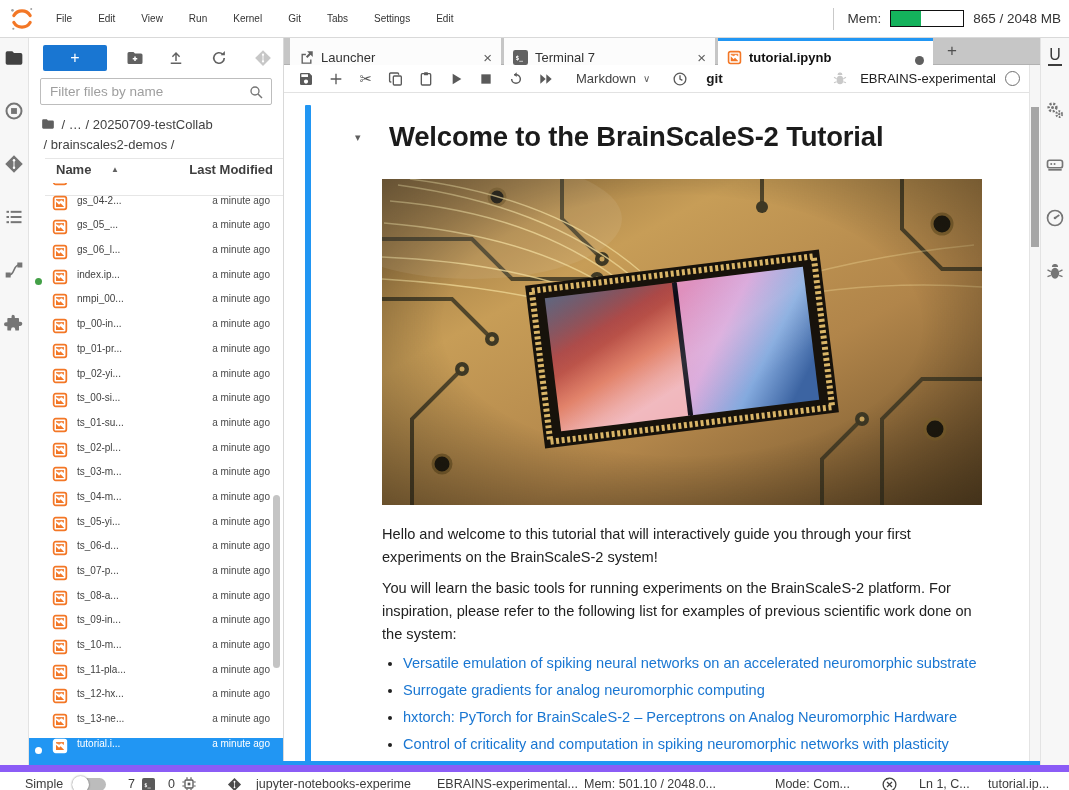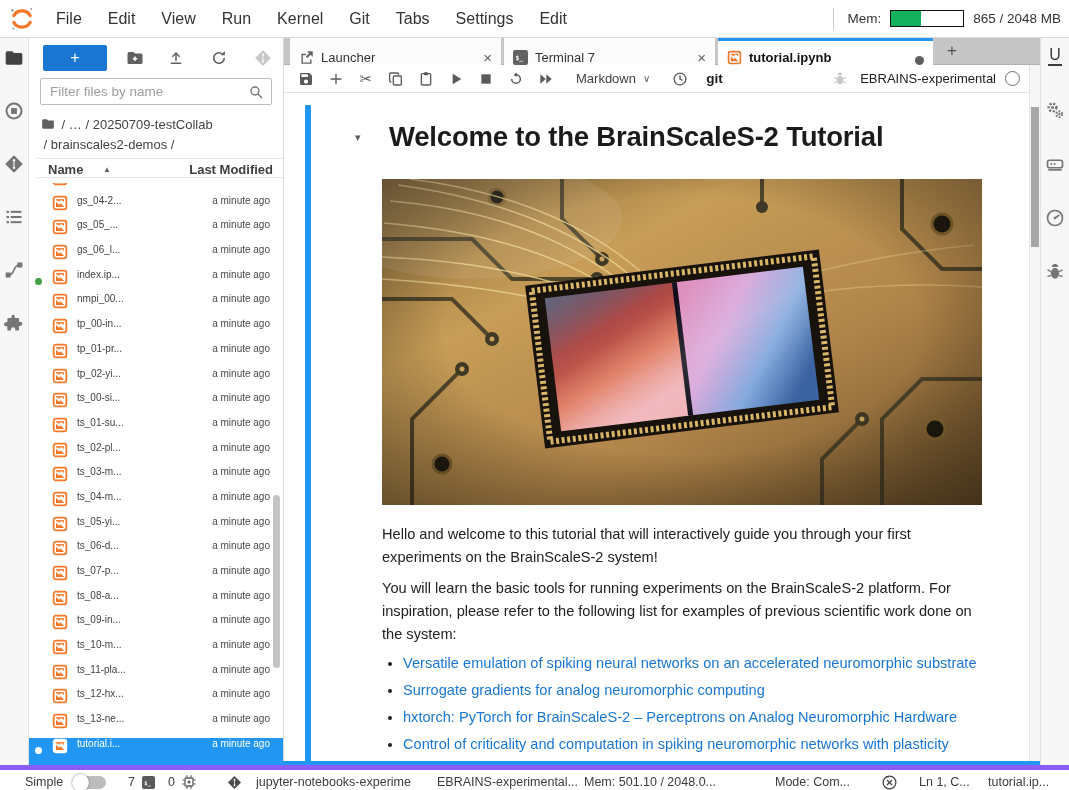--- a/index.html
+++ b/index.html
@@ -4,21 +4,21 @@
 <style>
 *{box-sizing:border-box}
 html,body{margin:0;padding:0}
 body{width:1069px;height:790px;position:relative;overflow:hidden;background:#fff;
      font-family:"Liberation Sans","DejaVu Sans",sans-serif;color:#212121}
 
 #menubar{position:absolute;left:0;top:0;right:0;height:38px;background:#fff;border-bottom:1px solid #d9d9d9;display:flex;align-items:center;z-index:6}
 .logo{width:26px;height:26px;margin-left:9px;display:inline-block}
 .logo svg{width:26px;height:26px}
 #menubar-items{display:flex;margin-left:8px}
-.menu-item{padding:0 13px;font-size:16px;color:#333;line-height:37px;cursor:default}
+.menu-item{padding:0 13px;font-size:10px;color:#333;line-height:37px;cursor:default}
 #mem-group{margin-left:auto;display:flex;align-items:center;gap:9px;padding-right:8px}
 .vdiv{width:1px;height:22px;background:#c9c9c9;margin-right:4px}
 #mem-label,#mem-text{font-size:13.5px;color:#333}
 #mem-bar{width:74px;height:17px;border:1px solid #111;background:#fff;display:inline-block;overflow:hidden}
 #mem-fill{display:block;height:100%;background:#14b25c}
 
 #leftstrip{position:absolute;left:0;top:38px;bottom:25px;width:29px;background:#f7f7f7;border-right:1px solid #e3e3e3;display:flex;flex-direction:column;align-items:center;padding-top:10px;z-index:4}
 #rightstrip{position:absolute;right:0;top:38px;bottom:25px;width:29px;background:#f7f7f7;border-left:1px solid #e3e3e3;display:flex;flex-direction:column;align-items:center;padding-top:8px;z-index:4}
 .strip-btn{width:29px;height:20px;margin-bottom:33px;display:flex;justify-content:center;color:#757575;cursor:pointer}
 .strip-btn svg{width:20px;height:20px}
@@ -35,21 +35,21 @@
 #fb-filter{position:absolute;top:40px;left:11px;width:232px;height:27px;border:1px solid #bdbdbd;border-radius:2px;background:#fff}
 #fb-filter input{width:100%;height:100%;border:none;outline:none;font-size:13.5px;padding:0 28px 0 9px;color:#333;background:transparent;font-family:inherit}
 #fb-filter input::placeholder{color:#9e9e9e}
 #fb-search{position:absolute;right:7px;top:5px;width:16px;height:16px;color:#757575}
 #fb-search svg{width:16px;height:16px}
 #fb-crumbs{position:absolute;top:77px;left:11px;right:6px;font-size:13px;color:#424242;line-height:20px}
 .crumb,.crumb-sep{color:#424242;cursor:pointer}
 .crumb-sep{cursor:default;white-space:pre}
 .crumb-folder{display:inline-block;width:16px;height:14px;color:#5f5f5f;vertical-align:-2px;margin-right:2px}
 .crumb-folder svg{width:16px;height:14px}
-#fb-header{position:absolute;top:120px;left:8px;right:0;height:20px;border-top:1px solid #e6e6e6;border-bottom:1px solid #e6e6e6;font-size:13px;font-weight:700;color:#3f3f3f}
+#fb-header{position:absolute;top:120px;left:16px;right:0;height:38px;border-top:1px solid #e6e6e6;border-bottom:1px solid #e6e6e6;font-size:13px;font-weight:700;color:#3f3f3f}
 #col-name{position:absolute;left:11px;top:3px;cursor:pointer}
 #sort-caret{position:absolute;left:66px;top:6px;font-size:8px;color:#616161}
 #col-modified{position:absolute;right:10px;top:3px;cursor:pointer}
 #fb-list{position:absolute;top:145px;left:0;right:0;bottom:0;overflow:hidden}
 #fb-rows{position:absolute;top:-13px;left:0;right:0}
 .row{height:24.7px;display:flex;align-items:flex-start;font-size:10px;color:#424242;position:relative;cursor:pointer}
 .row .dot{position:absolute;left:6px;top:9px;width:7px;height:7px;border-radius:50%;background:#43a047}
 .nbicon{margin-left:23px;width:16px;height:16px;flex:none}
 .nbicon svg{width:16px;height:16px}
 .fname{margin-left:9px;white-space:nowrap}
@@ -92,21 +92,21 @@
 #cellbody p{margin:18px 0 0;font-size:14.6px;line-height:23px;color:#212121}
 #cellbody p + p{margin-top:8px}
 #nb-links{margin:6px 0 0;padding-left:21px}
 #nb-links li{margin-top:4px;font-size:14.6px;line-height:23px;color:#212121}
 #nb-links a{color:#1976d2;text-decoration:none;cursor:pointer}
 #nbscroll{position:absolute;top:27px;right:0;bottom:0;width:11px;background:#f6f6f6;border-left:1px solid #e4e4e4}
 #nbscroll .thumb{position:absolute;left:1px;right:1px;top:42px;height:140px;background:#a6a6a6;cursor:pointer}
 
 #busyline{position:absolute;left:29px;right:29px;bottom:25px;height:4px;background:#2196f3;z-index:7}
 
-#statusbar{position:absolute;left:0;right:0;bottom:0;height:25px;background:#fff;border-top:5px solid #8b5cf6;font-size:12.5px;color:#3c3c3c;z-index:8}
+#statusbar{position:absolute;left:0;right:0;bottom:0;height:25px;background:#fff;border-top:7px solid #8b5cf6;font-size:12.5px;color:#3c3c3c;z-index:8}
 .sb{position:absolute;top:0;line-height:24px;white-space:nowrap}
 .sbic{position:absolute;color:#5a5a5a}
 .sbic svg{width:100%;height:100%}
 #sb-simple{left:25px;cursor:pointer}
 #sb-switch{position:absolute;left:72px;top:6px;width:34px;height:13px;background:#bcbcbc;border-radius:7px;cursor:pointer}
 #sb-knob{position:absolute;left:0;top:-2px;width:17px;height:17px;background:#fff;border-radius:50%;box-shadow:0 0 2px rgba(0,0,0,.55)}
 #sb-terms{left:128px;cursor:pointer}
 #sb-termic{left:141px;top:6px;width:15px;height:13px}
 #sb-kernels{left:168px;cursor:pointer}
 #sb-chipic{left:181px;top:4px;width:16px;height:16px}

